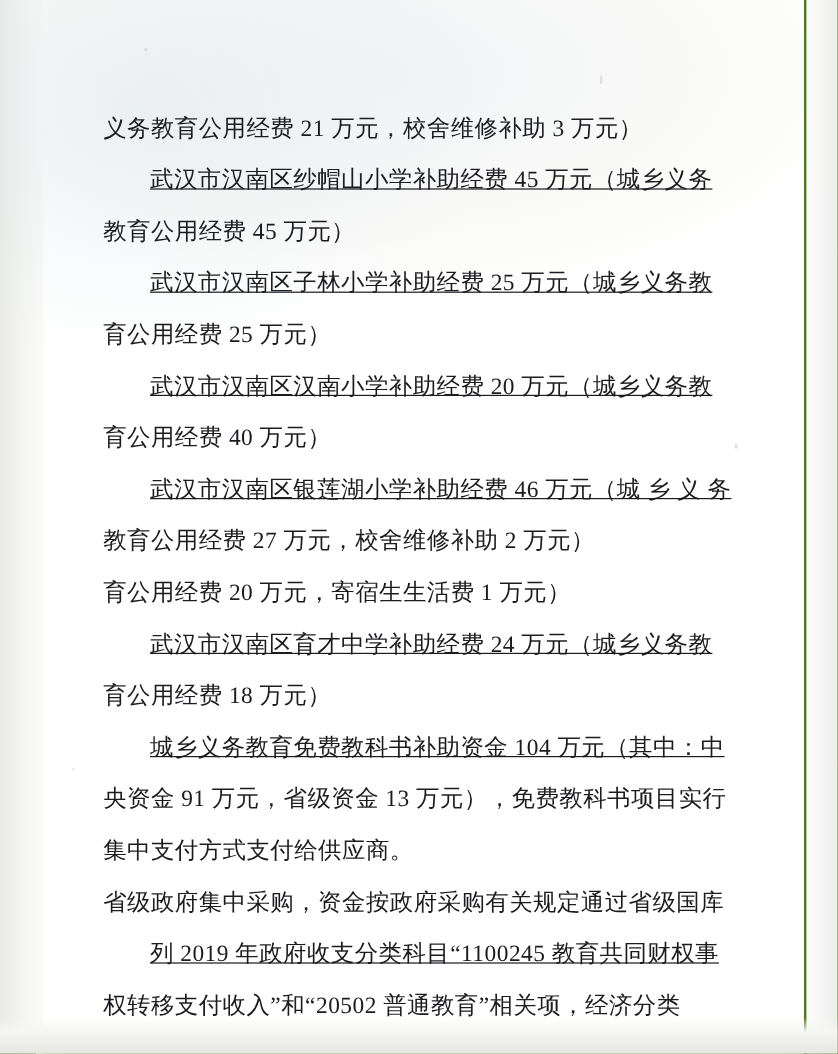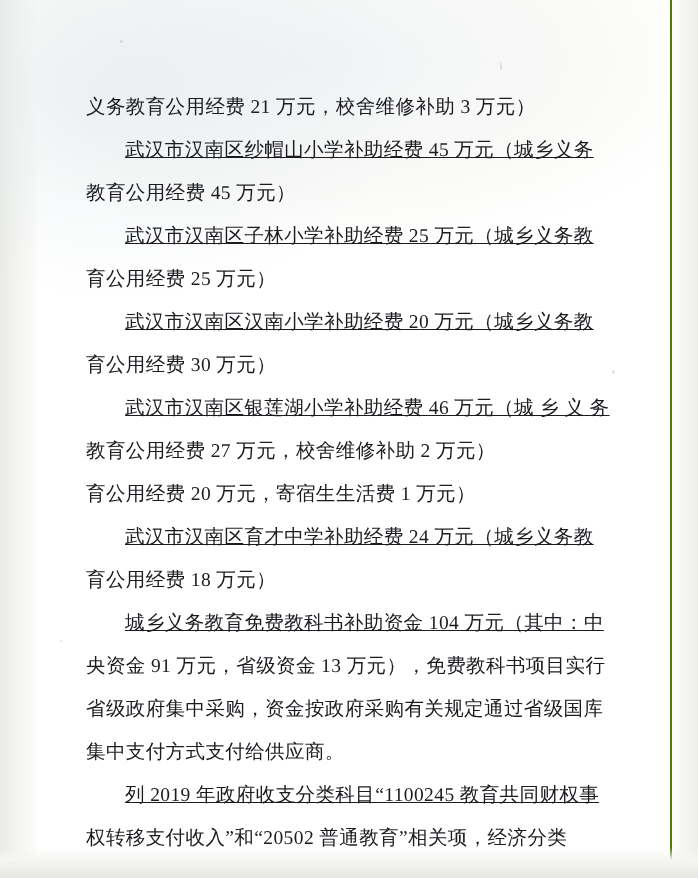--- a/index.html
+++ b/index.html
@@ -105,26 +105,26 @@
   <div class="speck" style="left:500px; top:63px; width:2px; height:7px; border-radius:1px;"></div>
   <div class="speck" style="left:60px; top:640px; width:2px; height:2px;"></div>
 
   <div id="content">
       <p class="line">义务教育公用经费 21 万元，校舍维修补助 3 万元）</p>
       <p class="line indent">武汉市汉南区纱帽山小学补助经费 45 万元（城乡义务</p>
       <p class="line">教育公用经费 45 万元）</p>
       <p class="line indent">武汉市汉南区子林小学补助经费 25 万元（城乡义务教</p>
       <p class="line">育公用经费 25 万元）</p>
       <p class="line indent">武汉市汉南区汉南小学补助经费 20 万元（城乡义务教</p>
-      <p class="line">育公用经费 30 万元）</p>
+      <p class="line">育公用经费 40 万元）</p>
       <p class="line indent">武汉市汉南区银莲湖小学补助经费 46 万元（城 乡 义 务</p>
       <p class="line">教育公用经费 27 万元，校舍维修补助 2 万元）</p>
       <p class="line">育公用经费 20 万元，寄宿生生活费 1 万元）</p>
       <p class="line indent">武汉市汉南区育才中学补助经费 24 万元（城乡义务教</p>
       <p class="line">育公用经费 18 万元）</p>
       <p class="line indent">城乡义务教育免费教科书补助资金 104 万元（其中：中</p>
       <p class="line">央资金 91 万元，省级资金 13 万元），免费教科书项目实行</p>
+      <p class="line">集中支付方式支付给供应商。</p>
       <p class="line">省级政府集中采购，资金按政府采购有关规定通过省级国库</p>
-      <p class="line">集中支付方式支付给供应商。</p>
       <p class="line indent">列 2019 年政府收支分类科目“1100245 教育共同财权事</p>
       <p class="line">权转移支付收入”和“20502 普通教育”相关项，经济分类</p>
     </div>
 </div>
 
 </body></html>

